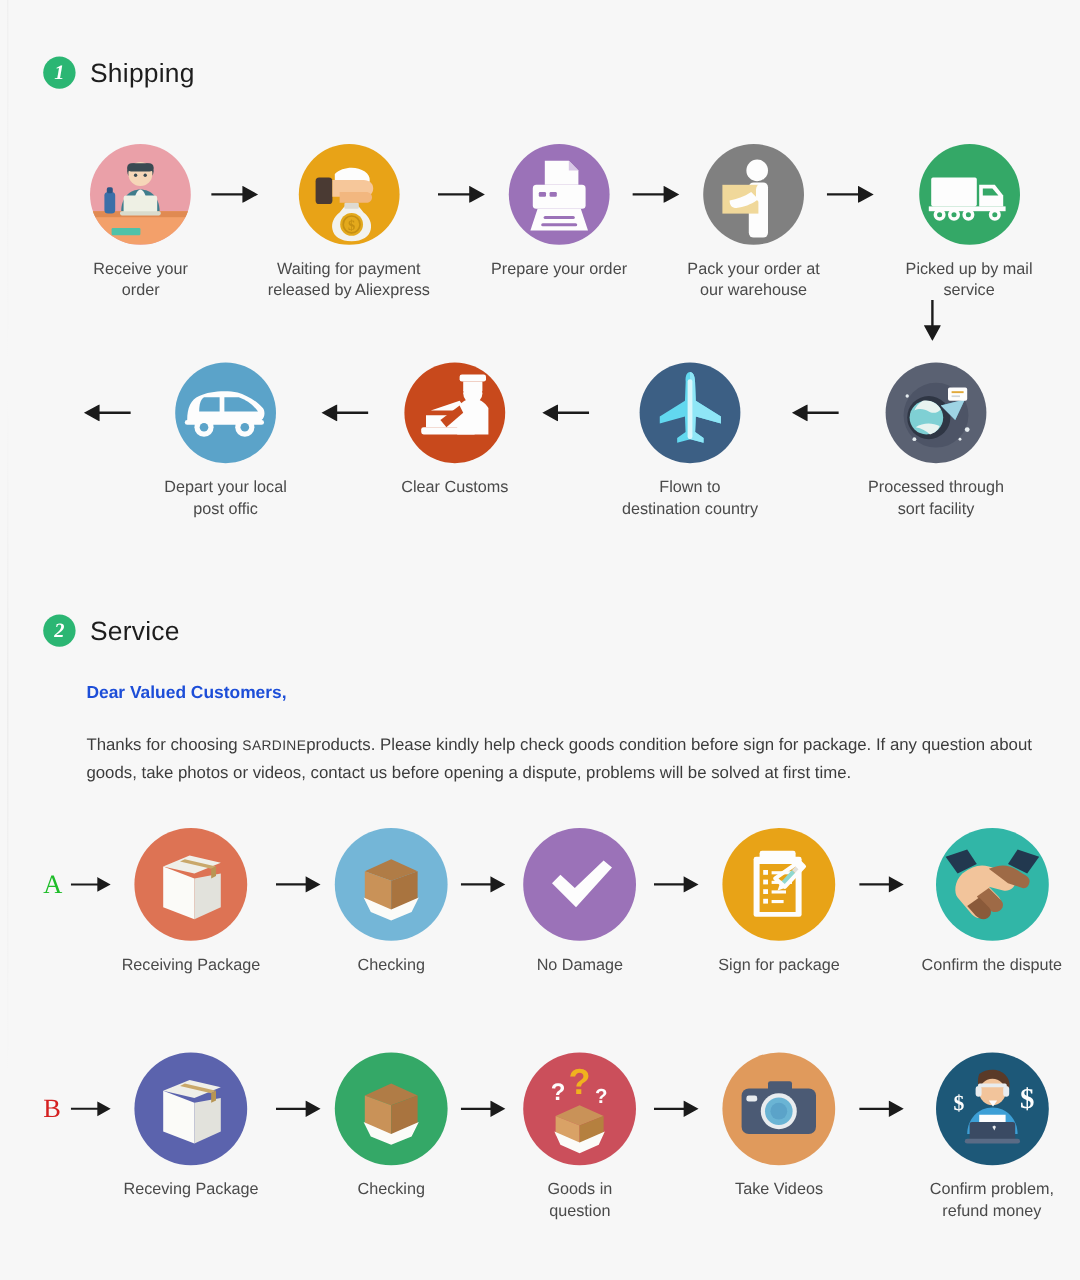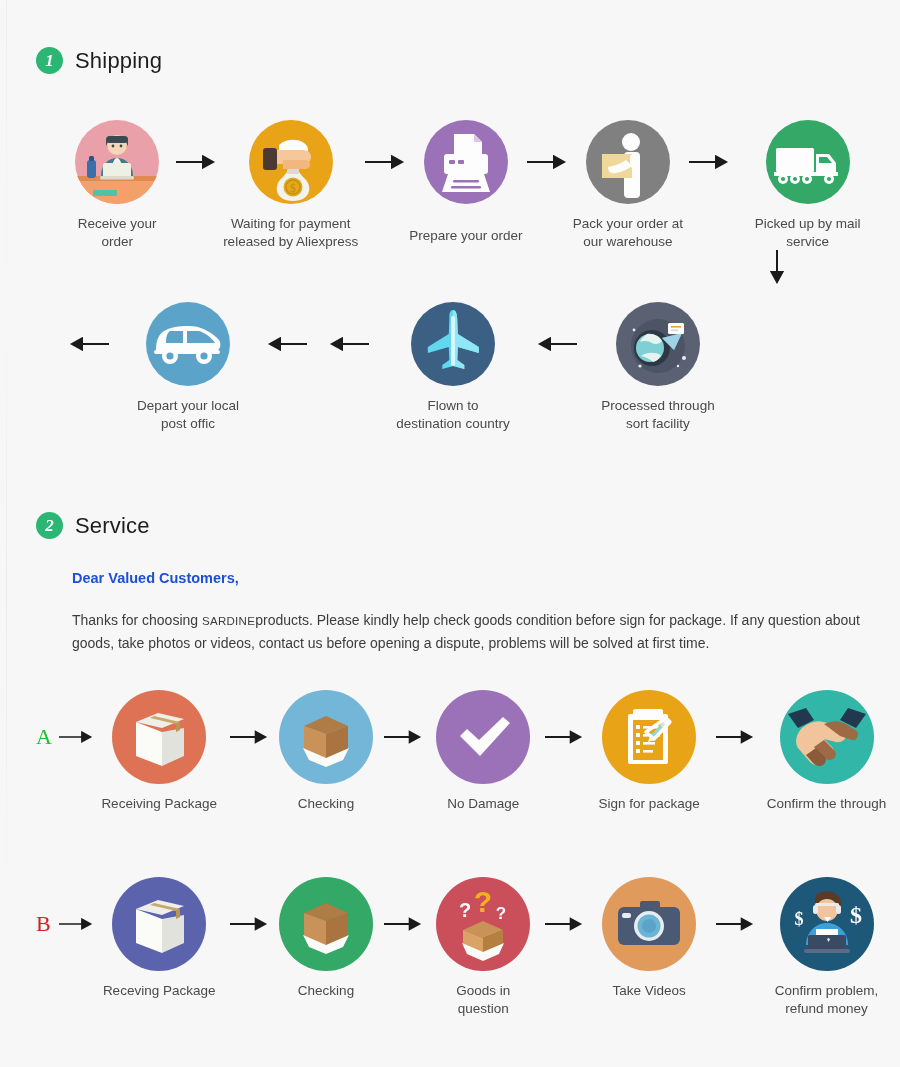--- a/index.html
+++ b/index.html
@@ -114,21 +114,21 @@
       <div class="node-label">Waiting for payment
 released by Aliexpress</div>
     </div>
 
     <div class="arrow" style="width:55px;height:84px;">
       <svg width="40" height="14" viewBox="0 0 40 14">
           <path d="M0 7h29M27 1.5L37 7l-10 5.5z" stroke="#1b1b1b" stroke-width="2" fill="#1b1b1b"></path>
         </svg>
     </div>
 
-    <div class="node" style="width:130px;gap:12px;">
+    <div class="node" style="width:130px;">
       <div class="circle" style="width:84px;height:84px;background:#9b72b8;">
         <svg viewBox="0 0 84 84" width="84" height="84">
           <path d="M30 14h20l8 8v12H30z" fill="#fdfdfd"></path>
           <path d="M50 14l8 8h-8z" fill="#d9c7e6"></path>
           <rect x="20" y="34" width="44" height="20" rx="3" fill="#fdfdfd"></rect>
           <rect x="25" y="40" width="6" height="4" rx="1" fill="#9b72b8"></rect>
           <rect x="34" y="40" width="6" height="4" rx="1" fill="#9b72b8"></rect>
           <path d="M24 54h36l6 18H18z" fill="#fdfdfd"></path>
           <rect x="29" y="60" width="26" height="2.6" rx="1.3" fill="#9b72b8"></rect>
           <rect x="27" y="66" width="30" height="2.6" rx="1.3" fill="#9b72b8"></rect>
@@ -219,20 +219,35 @@
       <div class="node-label">Depart your local
 post offic</div>
     </div>
 
     <div class="arrow" style="width:62px;height:84px;">
       <svg width="40" height="14" viewBox="0 0 40 14">
           <path d="M40 7H11M13 1.5L3 7l10 5.5z" stroke="#1b1b1b" stroke-width="2" fill="#1b1b1b"></path>
         </svg>
     </div>
 
+    <div class="node" style="width:122px;">
+      <div class="circle" style="width:84px;height:84px;background:#c8491c;">
+        <svg viewBox="0 0 84 84" width="84" height="84">
+          <rect x="46" y="10" width="22" height="6" rx="2" fill="#fdfdfd"></rect>
+          <path d="M49 16h16v8H49z" fill="#fdfdfd"></path>
+          <circle cx="57" cy="26" r="8" fill="#fdfdfd"></circle>
+          <path d="M44 38c3-5 8-8 13-8s10 3 13 8v22H44z" fill="#fdfdfd"></path>
+          <path d="M18 44h34v10H18z" fill="#fdfdfd"></path>
+          <path d="M22 40l24-8 6 8z" fill="#fdfdfd"></path>
+          <rect x="14" y="54" width="46" height="6" rx="2" fill="#fdfdfd"></rect>
+          <path d="M46 36l-16 12 5 6 14-12z" fill="#c8491c"></path>
+        </svg>
+      </div>
+      <div class="node-label">Clear  Customs</div>
+    </div>
 
     <div class="arrow" style="width:62px;height:84px;">
       <svg width="40" height="14" viewBox="0 0 40 14">
           <path d="M40 7H11M13 1.5L3 7l10 5.5z" stroke="#1b1b1b" stroke-width="2" fill="#1b1b1b"></path>
         </svg>
     </div>
 
     <div class="node" style="width:146px;">
       <div class="circle" style="width:84px;height:84px;background:#3c5f84;">
         <svg viewBox="0 0 84 84" width="84" height="84">
@@ -382,21 +397,21 @@
       <div class="circle" style="width:94px;height:94px;background:#31b6a7;">
         <svg viewBox="0 0 94 94" width="94" height="94">
           <path d="M8 24l18-6 8 12-16 8z" fill="#22384f"></path>
           <path d="M86 24L68 18l-8 12 16 8z" fill="#22384f"></path>
           <path d="M22 38c8-6 14-8 22-6l14 4c5 1 8 5 8 9 0 5-5 8-10 7l-12-3 8 8c3 3 2 7-1 9s-7 1-10-2l-4-4 4 5c3 3 2 7-1 9s-7 1-10-2l-12-14c-3-4-3-13 4-20z" fill="#f2c49b"></path>
           <path d="M72 38c-8-6-14-8-22-6l-6 2 16 12 12 4c4 1 6-3 6-6 0-2-2-4-6-6z" fill="#9e6a46"></path>
           <path d="M44 50l10 10c3 3 2 7-1 9s-7 1-10-2l-9-10z" fill="#9e6a46"></path>
           <path d="M36 58l8 8c3 3 2 7-1 9s-7 1-10-2l-7-8z" fill="#8a5a3a"></path>
         </svg>
       </div>
-      <div class="node-label">Confirm the through</div>
+      <div class="node-label">Confirm the dispute</div>
     </div>
   </div>
 
   <div class="abs flow-row" style="left:36px; top:877px; width:856px;">
     <div class="ab-letter" style="width:24px; padding-top:36px; color:#d52020;">B</div>
     <div class="arrow" style="width:44px;height:94px;">
       <svg width="34" height="14" viewBox="0 0 40 14">
           <path d="M0 7h29M27 1.5L37 7l-10 5.5z" stroke="#1b1b1b" stroke-width="2" fill="#1b1b1b"></path>
         </svg>
     </div>

